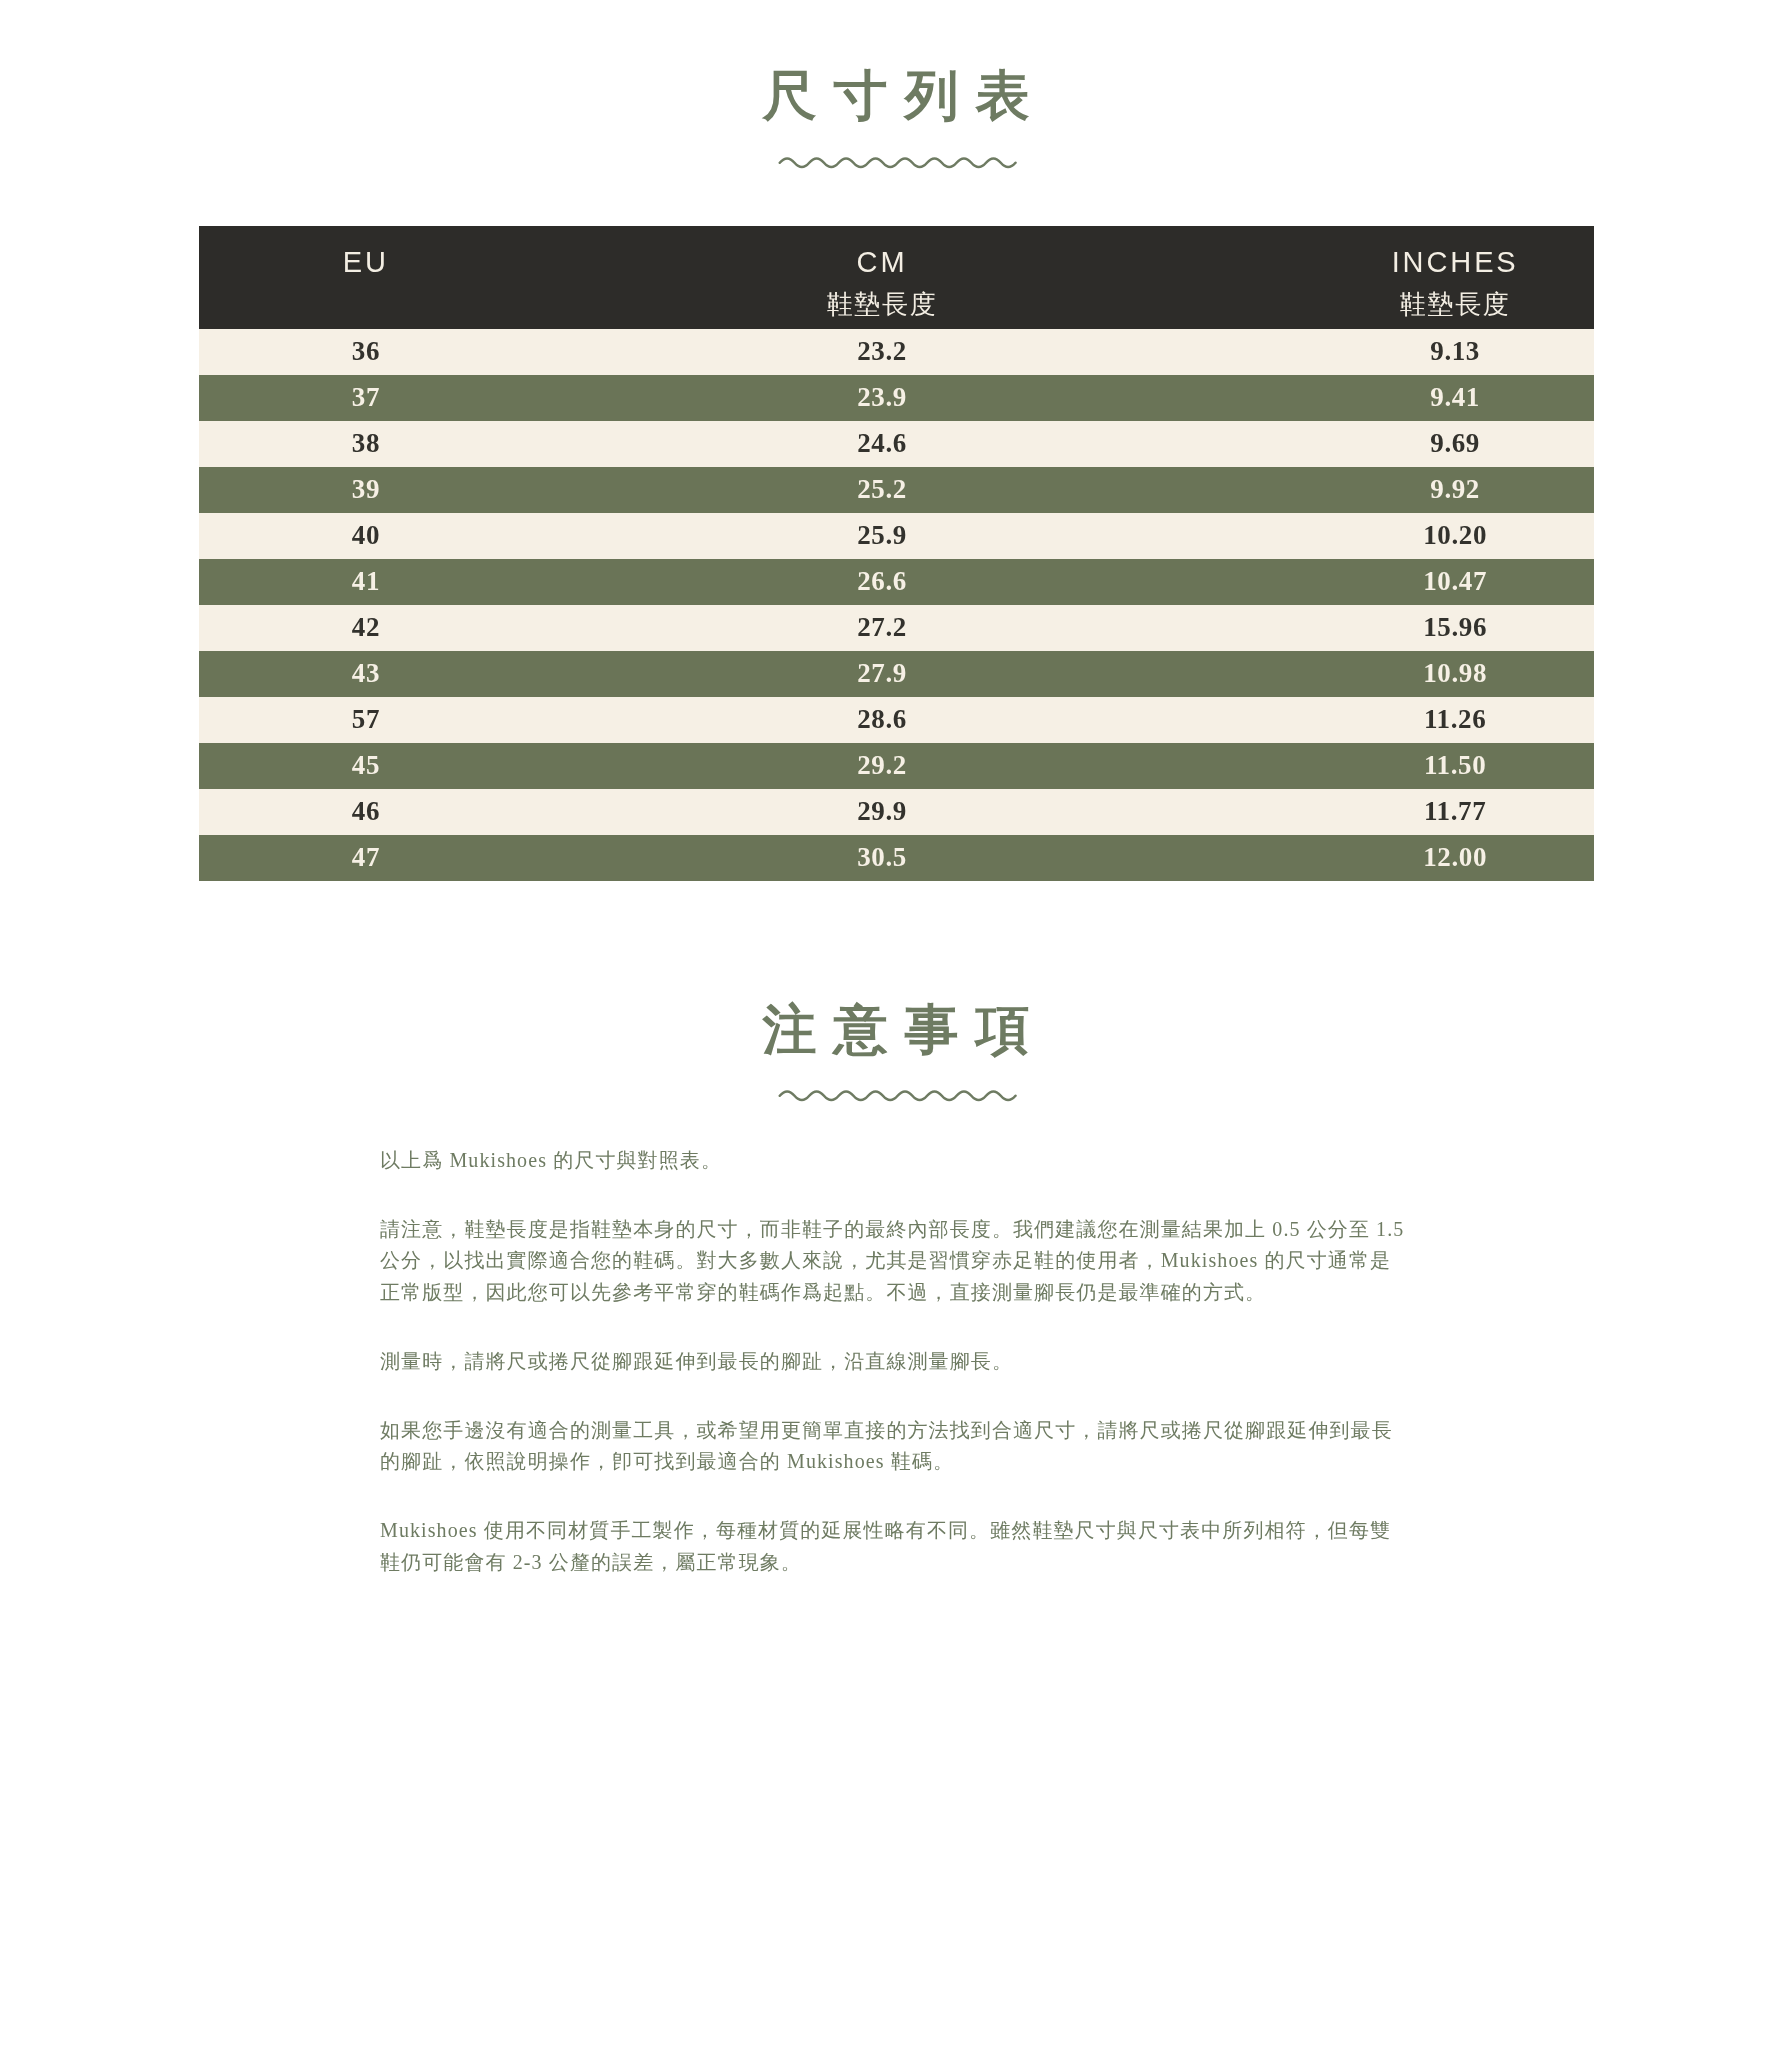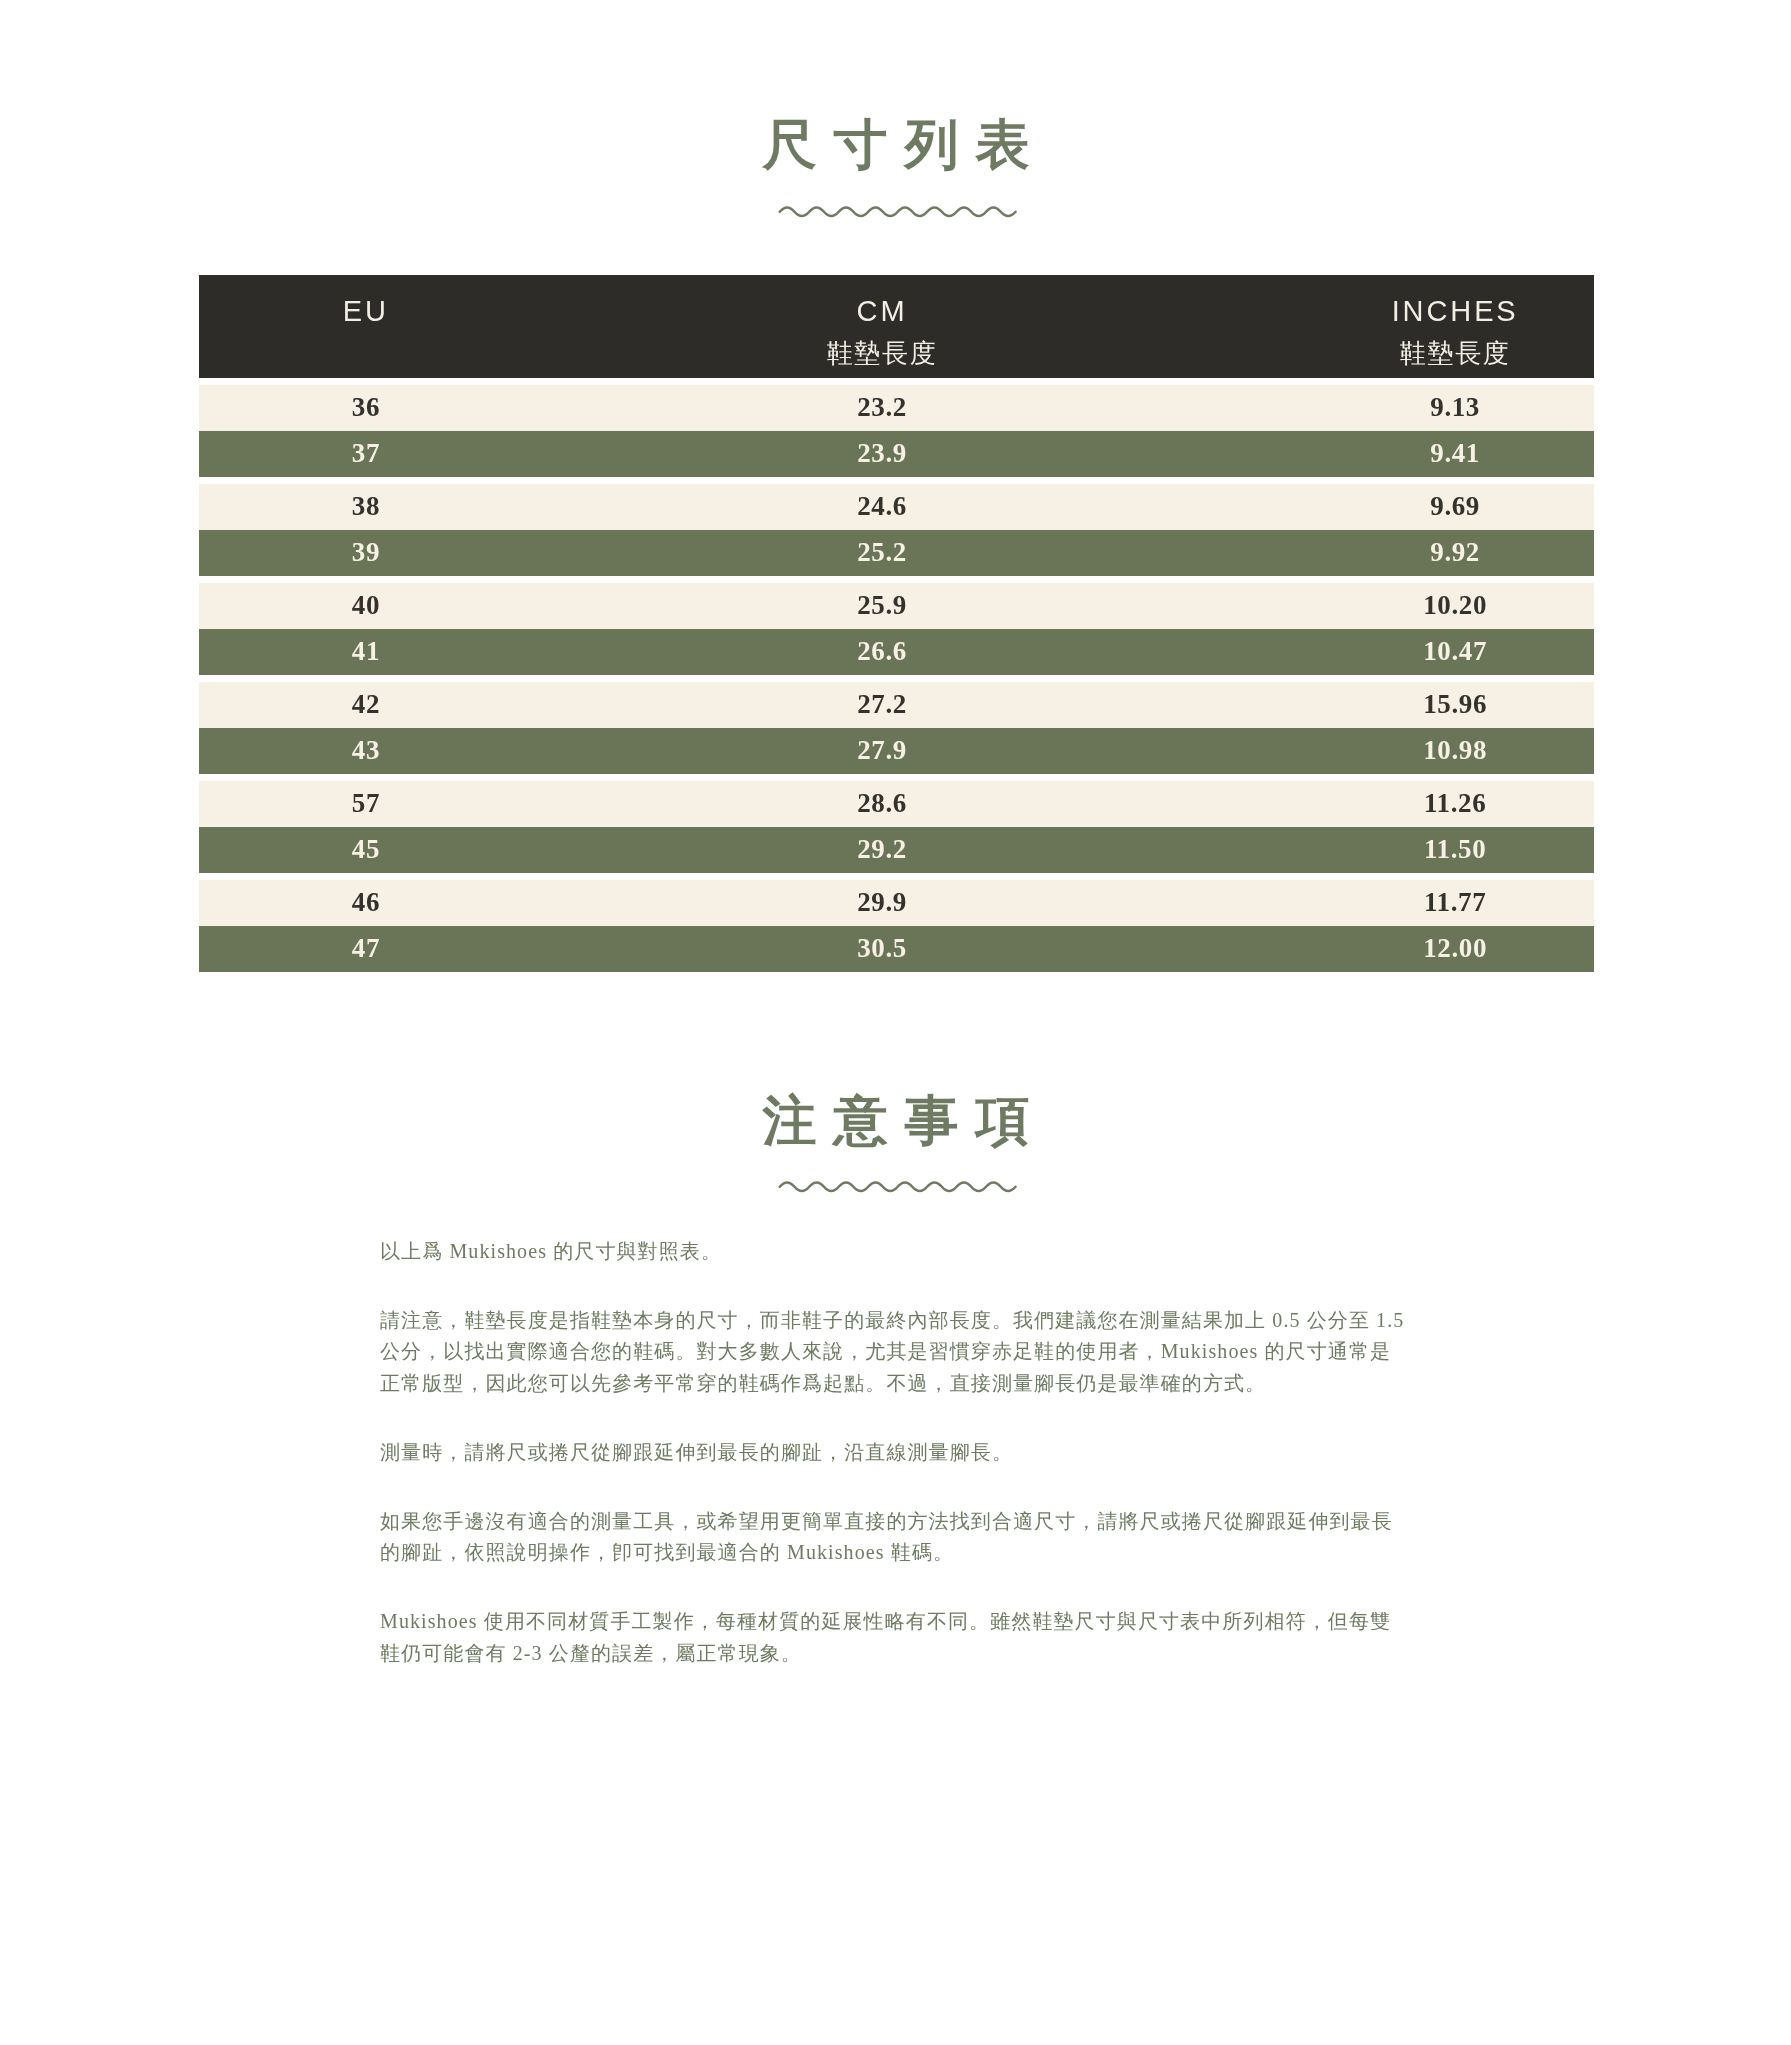--- a/index.html
+++ b/index.html
@@ -11,21 +11,21 @@
     --row-green-bg:#6a7457;
     --row-green-text:#f6f0e5;
     --page-bg:#ffffff;
   }
   *{margin:0;padding:0;box-sizing:border-box;}
   html,body{width:1792px;height:2046px;overflow:hidden;}
   body{
     background:var(--page-bg);
     font-family:"Liberation Serif","DejaVu Serif",serif;
   }
-  .page{width:1792px;height:2046px;padding-top:111px;}
+  .page{width:1792px;height:2046px;padding-top:62px;}
   .section-title{
     text-align:center;
     font-family:"DejaVu Sans","Liberation Sans",sans-serif;
     font-weight:700;
     font-size:54px;
     line-height:1.25;
     letter-spacing:17px;
     text-indent:17px;
     color:var(--olive-text);
   }
@@ -52,21 +52,21 @@
   .tr{
     display:grid;
     grid-template-columns:24% 50% 26%;
     height:46px;
     align-items:center;
     text-align:center;
     font-size:27px;
     font-weight:700;
     letter-spacing:0.6px;
   }
-  .tr.cream{background:var(--row-cream-bg);color:var(--row-cream-text);margin-top:7px;}
+  .tr.cream{background:var(--row-cream-bg);color:var(--row-cream-text);}
   .tr.green{background:var(--row-green-bg);color:var(--row-green-text);}
   .td.inches{padding-left:86px;}
   .notes{
     width:1032px;
     margin:43px auto 0;
     color:var(--olive-text);
     font-size:20px;
     line-height:1.56;
     letter-spacing:1.1px;
     text-align:left;

